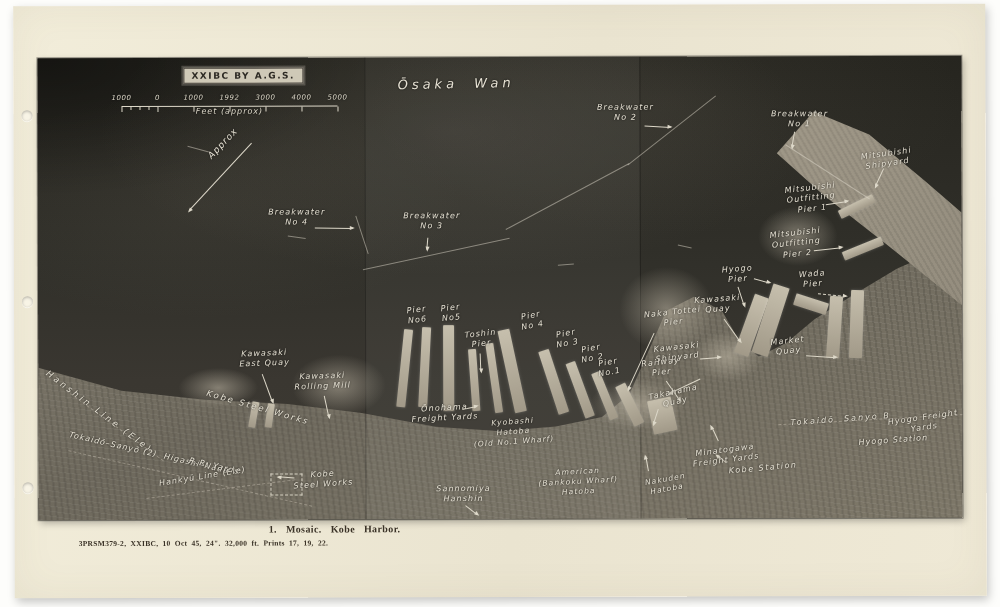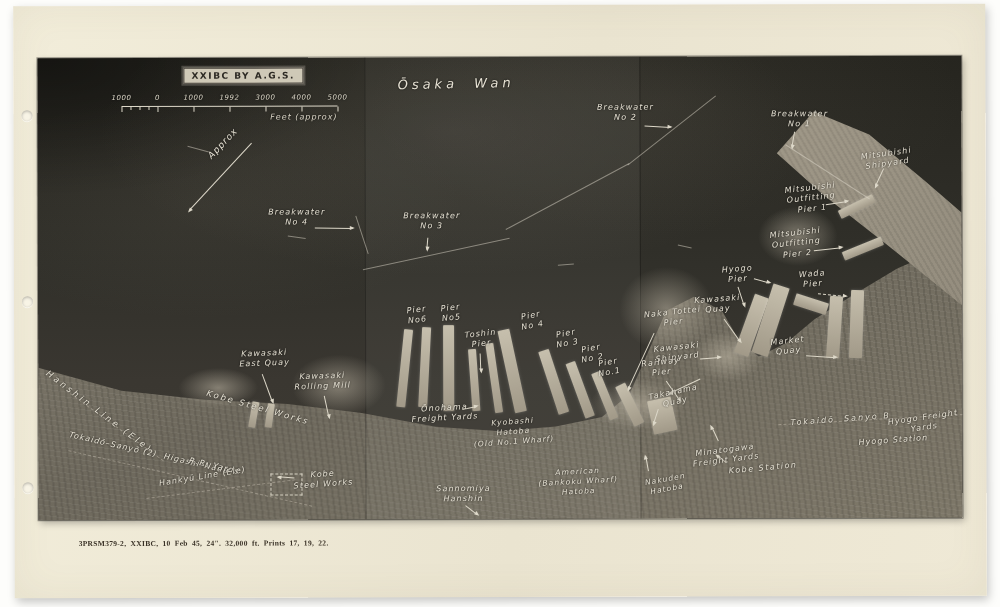--- a/index.html
+++ b/index.html
@@ -49,21 +49,21 @@
   .stamp{position:absolute;left:146px;top:10px;background:#cfc9b7;color:#2c2923;
     border:1px solid #45403б;border:1px solid #45403a;padding:2px 7px;
     font:bold 9px "DejaVu Sans",sans-serif;letter-spacing:1.5px;
     box-shadow:0 0 0 2px rgba(210,204,190,.25);}
   .scale{position:absolute;left:84px;top:36px;width:216px;height:26px;}
   .scale-nums{position:absolute;left:0;top:0;width:100%;height:10px;}
   .scale-nums span{position:absolute;transform:translateX(-50%);color:#ded9ca;
     font:italic 7px "DejaVu Sans",sans-serif;letter-spacing:.5px;text-shadow:0 0 2px rgba(0,0,0,.8);}
   .scale-bar{position:absolute;left:0;top:12px;width:100%;height:6px;border-top:1px solid #ded9ca;}
   .scale-bar i{position:absolute;top:0;width:1px;background:#ded9ca;}
-  .scale-unit{position:absolute;left:0;top:19px;width:100%;text-align:right;color:#ded9ca;
+  .scale-unit{position:absolute;left:0;top:13px;width:100%;text-align:center;color:#ded9ca;
     font:italic 8px "DejaVu Sans",sans-serif;letter-spacing:1px;text-shadow:0 0 2px rgba(0,0,0,.8);}
   .cap-title{position:absolute;left:170px;top:518px;width:300px;text-align:center;
     color:#3a3227;font:bold 10px "Liberation Serif",serif;word-spacing:6px;letter-spacing:.4px;}
   .cap-detail{position:absolute;left:64px;top:533px;color:#3a3227;
     font:bold 7.5px "Liberation Serif",serif;letter-spacing:.3px;word-spacing:2px;}
 </style>
 </head>
 <body>
 
 <div class="page">
@@ -306,15 +306,16 @@
           <div class="lbl" style="left: 690px; top: 410px; letter-spacing: 1.5px; transform-origin: 0px 0px; transform: rotate(-5deg);">Kobe Station</div>
           <div class="lbl" style="left: 634px; top: 331px; transform-origin: 50% 0px; transform: translateX(-50%) rotate(-12deg);">Takahama
 Quay</div>
           <div class="lbl" style="left: 752px; top: 362px; letter-spacing: 2px; transform-origin: 0px 0px; transform: rotate(-4deg);">Tokaidō  Sanyo B</div>
           <div class="lbl" style="left: 884px; top: 357px; transform-origin: 50% 0px; transform: translateX(-50%) rotate(-8deg);">Hyogo Freight
 Yards</div>
           <div class="lbl" style="left: 820px; top: 382px; letter-spacing: 1px; transform-origin: 0px 0px; transform: rotate(-4deg);">Hyogo Station</div>
         </div>
     </div>
 
-    <div class="cap-detail">3PRSM379-2,  XXIBC,  10 Feb 45,  24".  32,000 ft.   Prints 17, 19, 22.</div>
+    <div class="cap-title">1.  Mosaic.   Kobe Harbor.</div>
+    <div class="cap-detail">3PRSM379-2,  XXIBC,  10 Oct 45,  24".  32,000 ft.   Prints 17, 19, 22.</div>
   </div>
 </div>
 
 </body></html>

